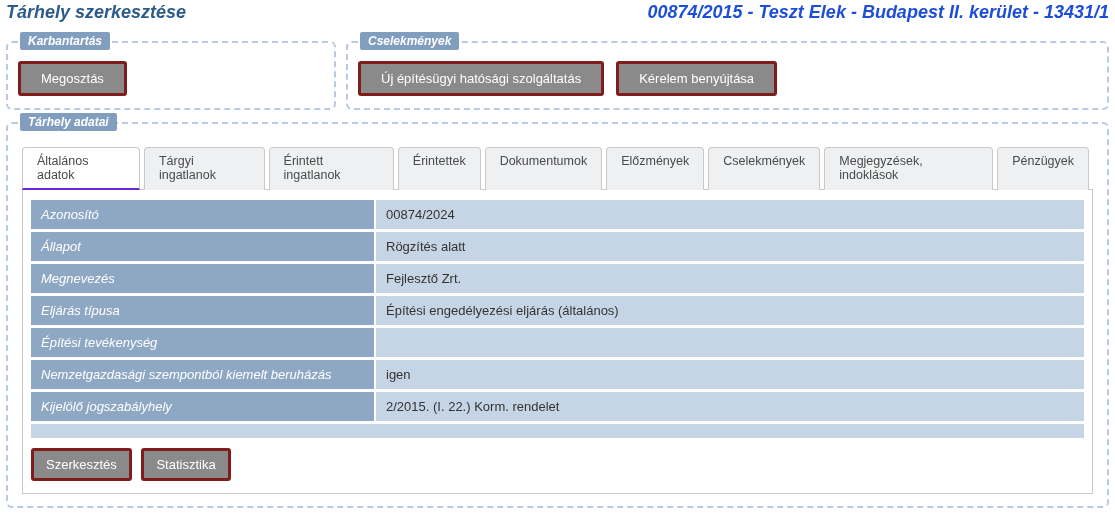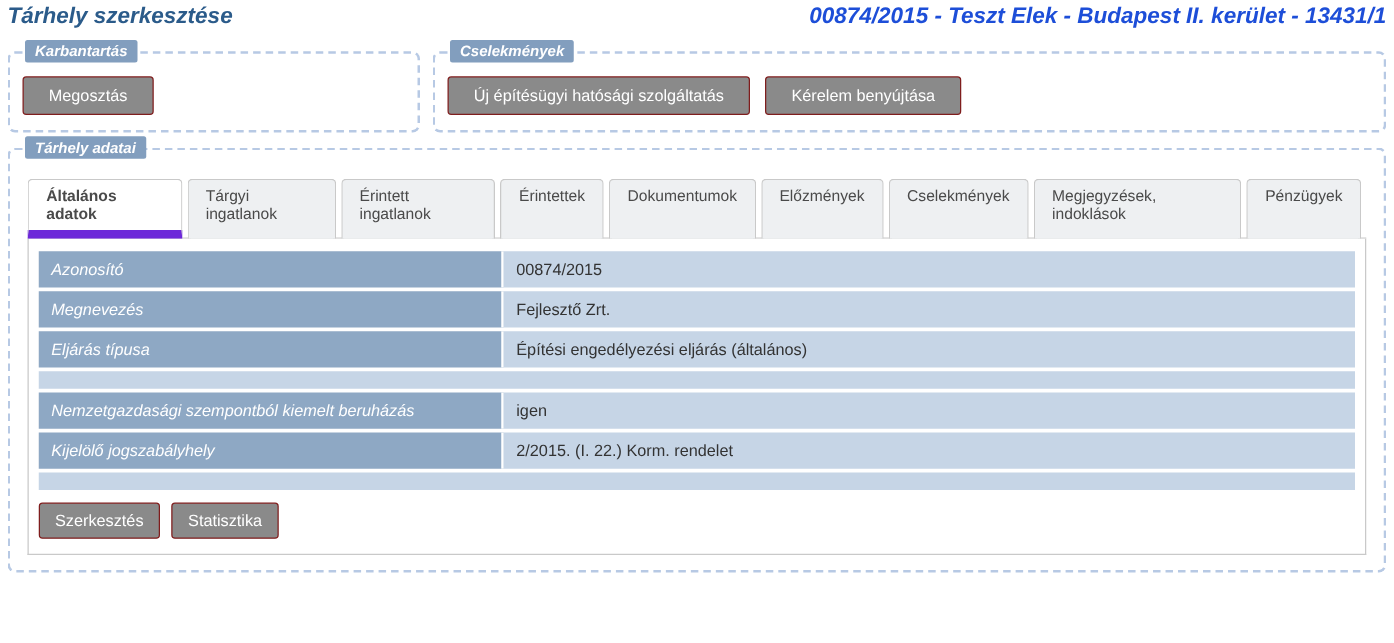--- a/index.html
+++ b/index.html
@@ -56,21 +56,21 @@
     font-size: 12px;
     padding: 2px 8px;
     border-radius: 2px;
   }
   .fs-maint { width: 330px; }
   .fs-actions { flex: 1; }
   .btn {
     display: inline-block;
     background: #8a8a8a;
     color: #fff;
-    border: 1px solid #7f1d1d;
+    border: 3px solid #7f1d1d;
     border-radius: 3px;
     padding: 7px 20px;
     font-size: 13px;
     cursor: pointer;
     margin-right: 6px;
   }
   .btn:last-child { margin-right: 0; }
   .actions-flex { display: flex; gap: 6px; flex-wrap: nowrap; }
   .actions-flex .btn { flex: 0 0 auto; }
   .actions-flex .btn.wide { flex: 1; text-align: center; }
@@ -90,37 +90,37 @@
     color: #4a4a4a;
     margin-right: 4px;
     border-radius: 4px 4px 0 0;
     font-size: 12.5px;
     cursor: pointer;
     position: relative;
     top: 1px;
   }
   .tab.active {
     background: #fff;
-    border-bottom: 7px solid #6d28d9;
-    font-weight: bold;
+    border-bottom: 2px solid #6d28d9;
+    font-weight: normal;
   }
   .tab-content {
     border: 1px solid #c9c9c9;
     border-top: none;
     margin: 0 4px;
     padding: 10px 8px 12px 8px;
     background: #fff;
   }
 
   .row {
     display: flex;
     margin-bottom: 3px;
   }
   .row-label {
-    width: 372px;
+    width: 345px;
     background: #8ea8c4;
     color: #fff;
     font-style: italic;
     padding: 7px 10px;
     border-right: 2px solid #fff;
   }
   .row-value {
     flex: 1;
     background: #c6d5e6;
     padding: 7px 10px;
@@ -166,31 +166,36 @@
     <div class="tab">Előzmények</div>
     <div class="tab">Cselekmények</div>
     <div class="tab">Megjegyzések, indoklások</div>
     <div class="tab">Pénzügyek</div>
   </div>
 
   <div class="tab-content">
 
     <div class="row">
       <div class="row-label">Azonosító</div>
-      <div class="row-value">00874/2015</div>
+      <div class="row-value">00874/2024</div>
+    </div>
+    <div class="row">
+      <div class="row-label">Állapot</div>
+      <div class="row-value">Rögzítés alatt</div>
     </div>
     <div class="row">
       <div class="row-label">Megnevezés</div>
       <div class="row-value">Fejlesztő Zrt.</div>
     </div>
     <div class="row">
       <div class="row-label">Eljárás típusa</div>
       <div class="row-value">Építési engedélyezési eljárás (általános)</div>
     </div>
     <div class="row">
+      <div class="row-label">Építési tevékenység</div>
       <div class="row-value"></div>
     </div>
     <div class="row">
       <div class="row-label">Nemzetgazdasági szempontból kiemelt beruházás</div>
       <div class="row-value">igen</div>
     </div>
     <div class="row">
       <div class="row-label">Kijelölő jogszabályhely</div>
       <div class="row-value">2/2015. (I. 22.) Korm. rendelet</div>
     </div>

